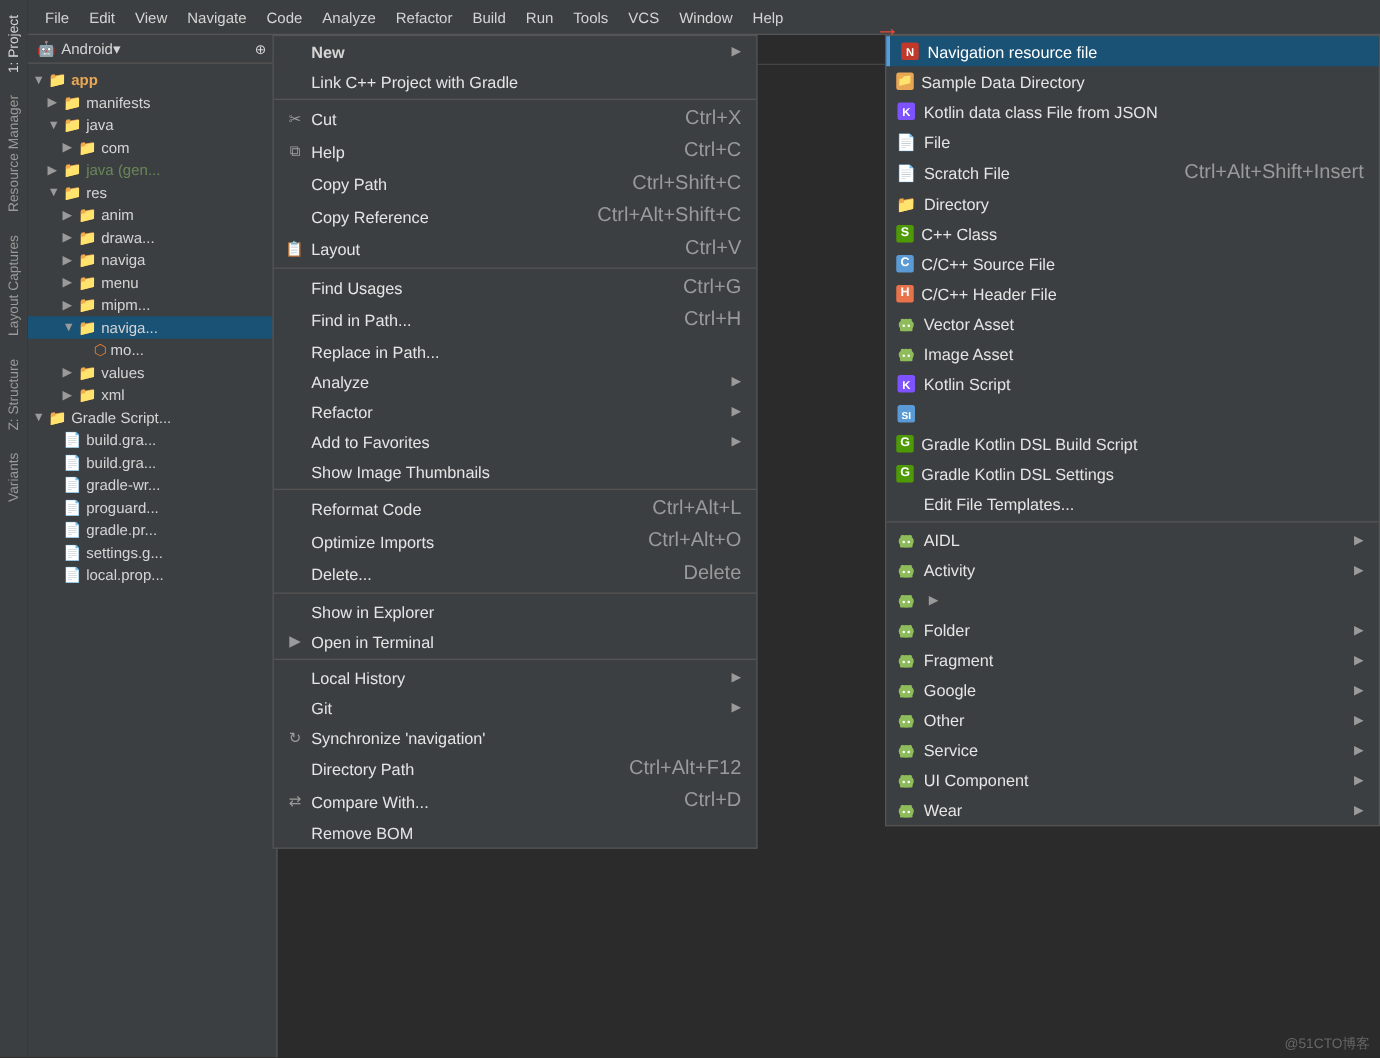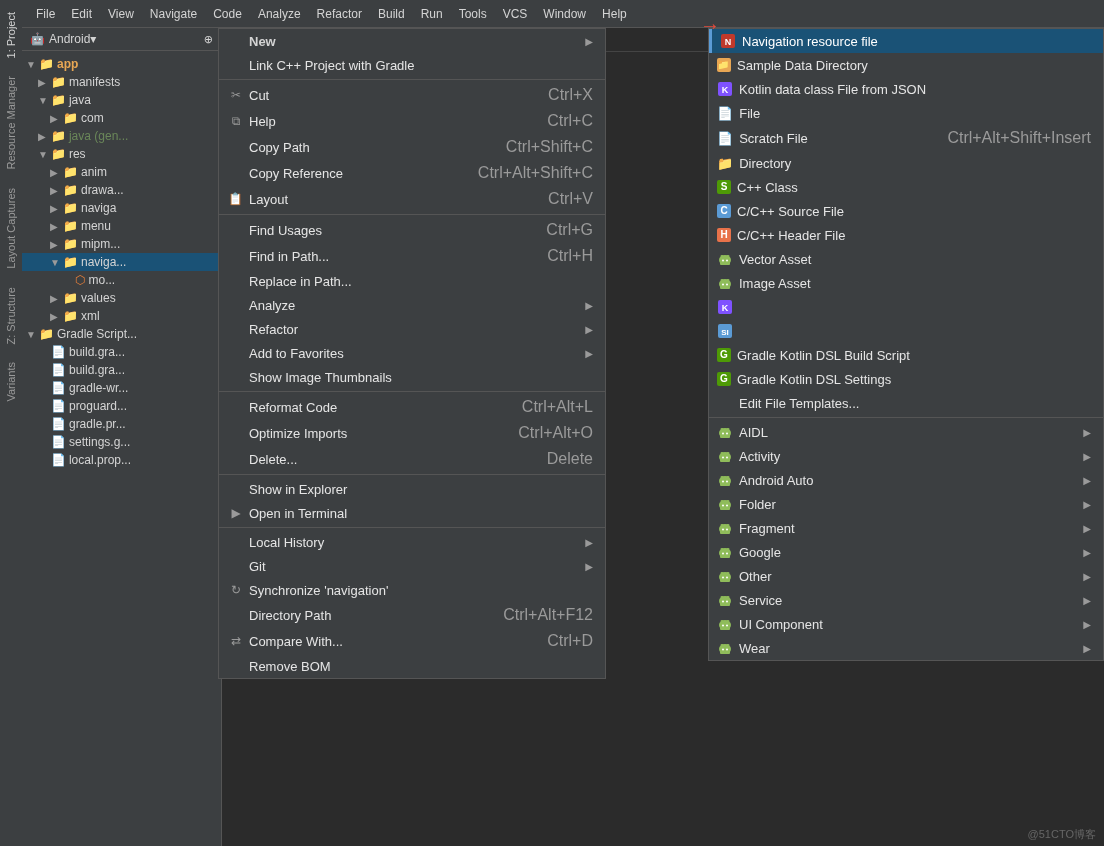--- a/index.html
+++ b/index.html
@@ -584,20 +584,21 @@
     <span class="ctx-item-label">Image Asset</span>
   </div>
 
   <div class="ctx-item-right">
     <span style="margin-right:6px;display:inline-flex;align-items:center;">
       <svg width="16" height="16" viewBox="0 0 16 16">
           <rect x="1" y="1" width="14" height="14" rx="2" fill="#7f52ff"></rect>
           <text x="8" y="12" text-anchor="middle" fill="white" font-size="9" font-weight="bold">K</text>
         </svg>
     </span>
+    <span class="ctx-item-label">Kotlin Script</span>
   </div>
 
   <div class="ctx-item-right">
     <span style="margin-right:6px;display:inline-flex;align-items:center;">
       <svg width="16" height="16" viewBox="0 0 16 16">
           <rect x="1" y="1" width="14" height="14" rx="2" fill="#5b9bd5"></rect>
           <text x="8" y="12" text-anchor="middle" fill="white" font-size="8" font-weight="bold">SI</text>
         </svg>
     </span>
   </div>
@@ -652,21 +653,20 @@
     <span style="margin-right:6px;display:inline-flex;align-items:center;">
       <svg width="16" height="16" viewBox="0 0 16 16">
           <ellipse cx="8" cy="9" rx="6" ry="5" fill="#8fbc5a"></ellipse>
           <rect x="3" y="8" width="10" height="6" rx="1" fill="#8fbc5a"></rect>
           <ellipse cx="5" cy="5" rx="1.5" ry="1" fill="#8fbc5a"></ellipse>
           <ellipse cx="11" cy="5" rx="1.5" ry="1" fill="#8fbc5a"></ellipse>
           <circle cx="6" cy="9.5" r="1" fill="white"></circle>
           <circle cx="10" cy="9.5" r="1" fill="white"></circle>
         </svg>
     </span>
-    <span class="ctx-item-label">Android Auto</span>
     <span class="ctx-arrow">▶</span>
   </div>
 
   <div class="ctx-item-right">
     <span style="margin-right:6px;display:inline-flex;align-items:center;">
       <svg width="16" height="16" viewBox="0 0 16 16">
           <ellipse cx="8" cy="9" rx="6" ry="5" fill="#8fbc5a"></ellipse>
           <rect x="3" y="8" width="10" height="6" rx="1" fill="#8fbc5a"></rect>
           <ellipse cx="5" cy="5" rx="1.5" ry="1" fill="#8fbc5a"></ellipse>
           <ellipse cx="11" cy="5" rx="1.5" ry="1" fill="#8fbc5a"></ellipse>

